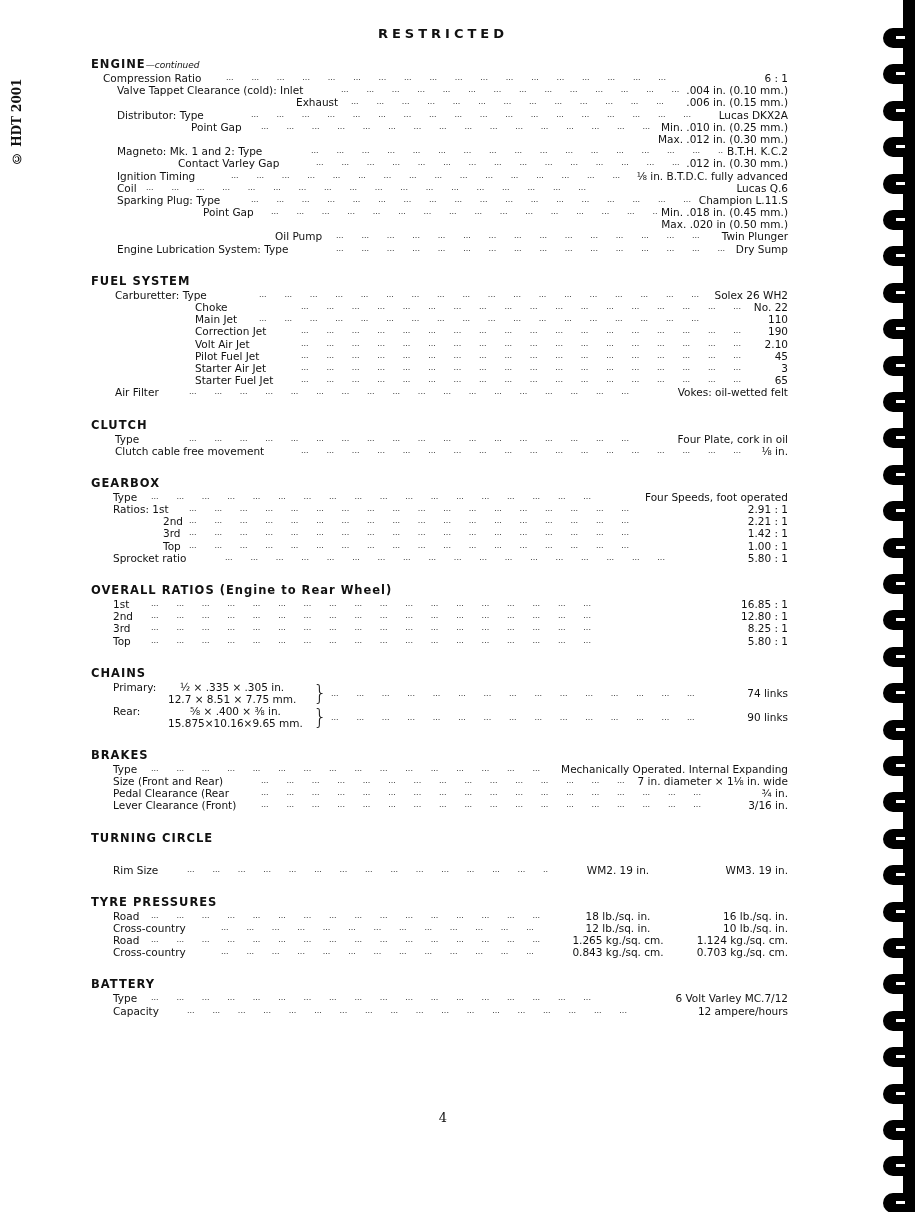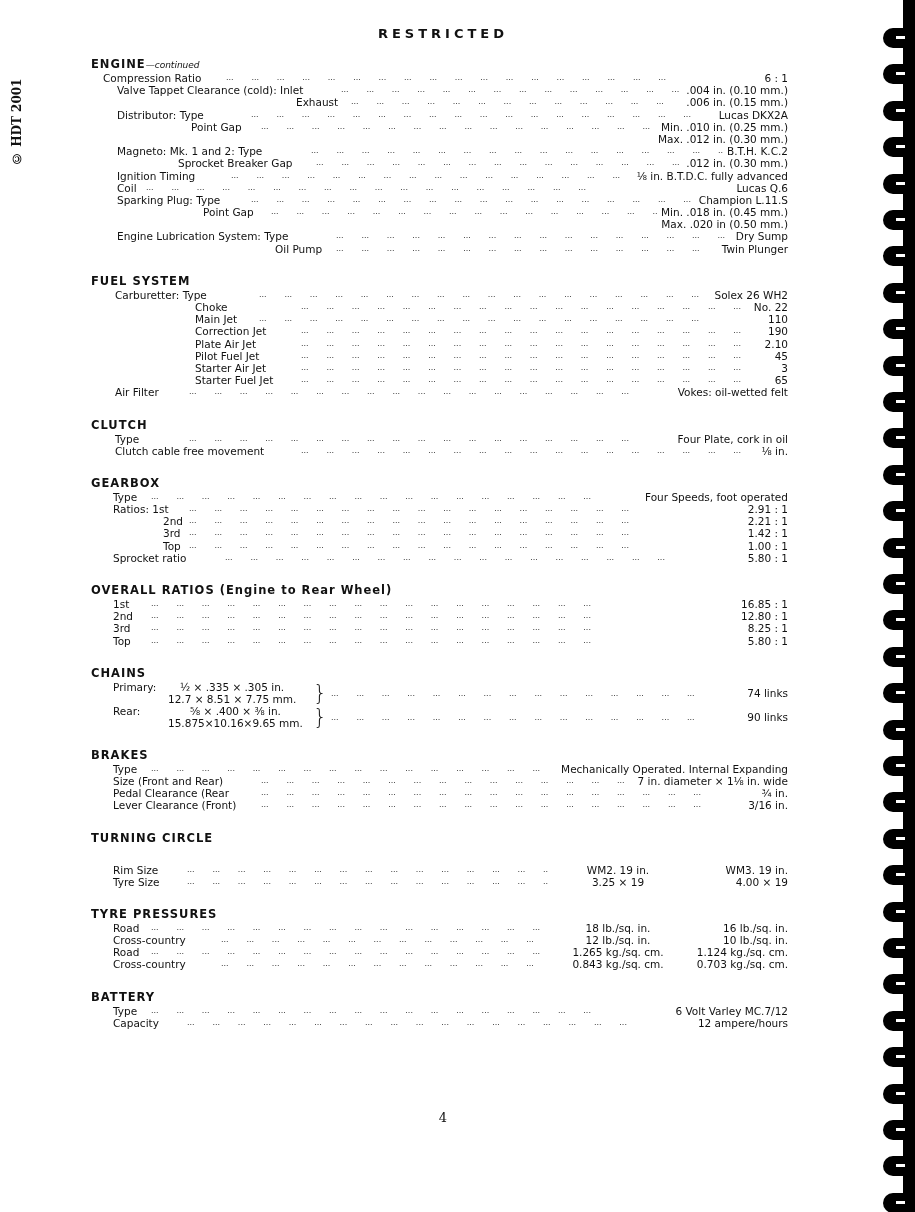--- a/index.html
+++ b/index.html
@@ -138,21 +138,21 @@
       <div class="row">
           <span class="label"></span>
           <span class="value">Max. .012 in. (0.30 mm.)</span>
         </div>
       <div class="row">
           <span class="label" style="left:26px">Magneto:  Mk. 1 and 2: Type</span>
           <span class="dots" style="left:220px"></span>
           <span class="value">B.T.H. K.C.2</span>
         </div>
       <div class="row">
-          <span class="label" style="left:87px">Sprocket Breaker Gap</span>
+          <span class="label" style="left:87px">Contact Varley Gap</span>
           <span class="dots" style="left:225px"></span>
           <span class="value">.012 in. (0.30 mm.)</span>
         </div>
       <div class="row">
           <span class="label" style="left:26px">Ignition Timing</span>
           <span class="dots" style="left:140px"></span>
           <span class="value">⅛ in. B.T.D.C. fully advanced</span>
         </div>
       <div class="row">
           <span class="label" style="left:26px">Coil</span>
@@ -167,29 +167,29 @@
       <div class="row">
           <span class="label" style="left:112px">Point Gap</span>
           <span class="dots" style="left:180px"></span>
           <span class="value">Min. .018 in. (0.45 mm.)</span>
         </div>
       <div class="row">
           <span class="label"></span>
           <span class="value">Max. .020 in (0.50 mm.)</span>
         </div>
       <div class="row">
+          <span class="label" style="left:184px">Oil Pump</span>
+          <span class="dots" style="left:245px"></span>
+          <span class="value">Twin Plunger</span>
+        </div>
+      <div class="row">
           <span class="label" style="left:26px">Engine Lubrication System:  Type</span>
           <span class="dots" style="left:245px"></span>
           <span class="value">Dry Sump</span>
         </div>
-      <div class="row">
-          <span class="label" style="left:184px">Oil Pump</span>
-          <span class="dots" style="left:245px"></span>
-          <span class="value">Twin Plunger</span>
-        </div>
     </div>
 
     <div class="gap-lg"></div>
 
     <div class="section">
       <div class="sec-title">FUEL SYSTEM</div>
       <div class="row">
           <span class="label" style="left:24px">Carburetter:  Type</span>
           <span class="dots" style="left:168px"></span>
           <span class="value">Solex 26 WH2</span>
@@ -203,21 +203,21 @@
           <span class="label" style="left:104px">Main Jet</span>
           <span class="dots" style="left:168px"></span>
           <span class="value">110</span>
         </div>
       <div class="row">
           <span class="label" style="left:104px">Correction Jet</span>
           <span class="dots" style="left:210px"></span>
           <span class="value">190</span>
         </div>
       <div class="row">
-          <span class="label" style="left:104px">Plate Air Jet</span>
+          <span class="label" style="left:104px">Volt Air Jet</span>
           <span class="dots" style="left:210px"></span>
           <span class="value">2.10</span>
         </div>
       <div class="row">
           <span class="label" style="left:104px">Pilot Fuel Jet</span>
           <span class="dots" style="left:210px"></span>
           <span class="value">45</span>
         </div>
       <div class="row">
           <span class="label" style="left:104px">Starter Air Jet</span>
@@ -368,26 +368,20 @@
 
     <div class="gap-lg"></div>
 
     <div class="section">
       <div class="row">
           <span class="label" style="left:22px">Rim Size</span>
           <span class="dots" style="left:96px;right:240px"></span>
           <span class="col-front">WM2. 19 in.</span>
           <span class="col-rear">WM3. 19 in.</span>
         </div>
-      <div class="row">
-          <span class="label" style="left:22px">Tyre Size</span>
-          <span class="dots" style="left:96px;right:240px"></span>
-          <span class="col-front">3.25 × 19</span>
-          <span class="col-rear">4.00 × 19</span>
-        </div>
     </div>
 
     <div class="gap-lg"></div>
 
     <div class="section">
       <div class="sec-title">TYRE PRESSURES</div>
       <div class="row">
           <span class="label" style="left:22px">Road</span>
           <span class="dots" style="left:60px;right:240px"></span>
           <span class="col-front">18 lb./sq. in.</span>

